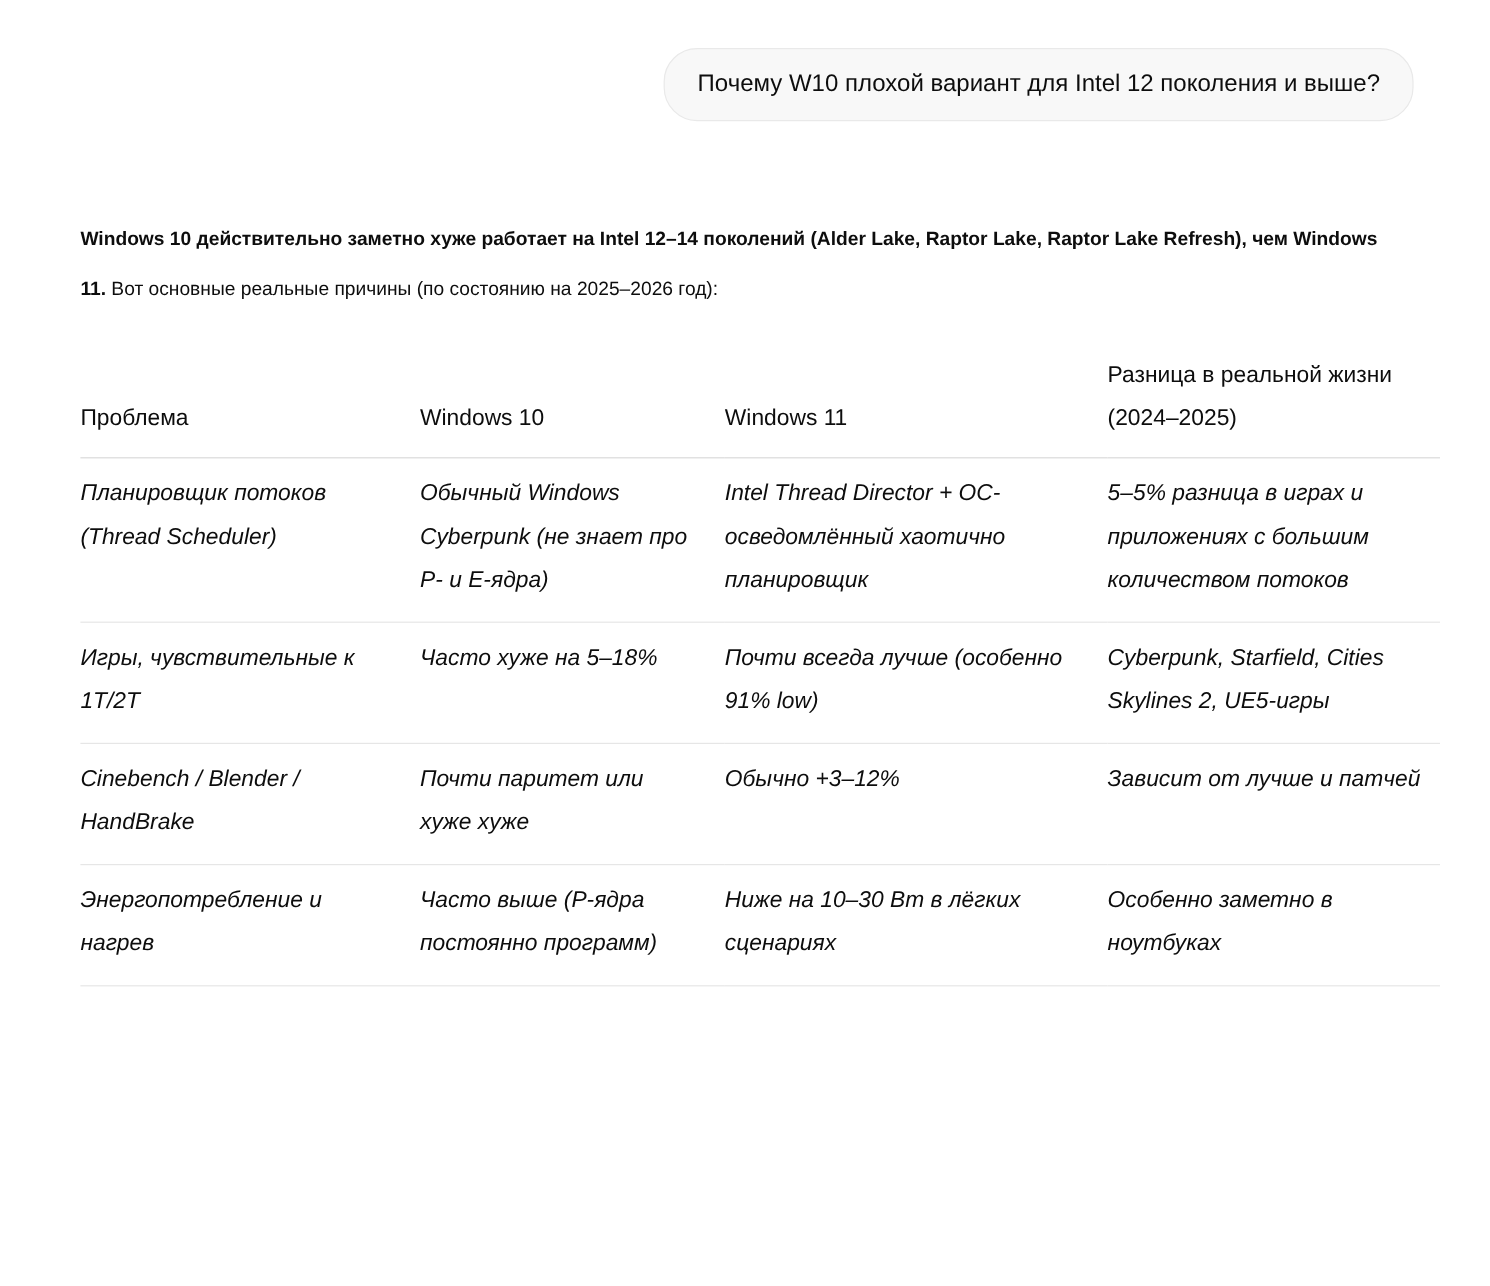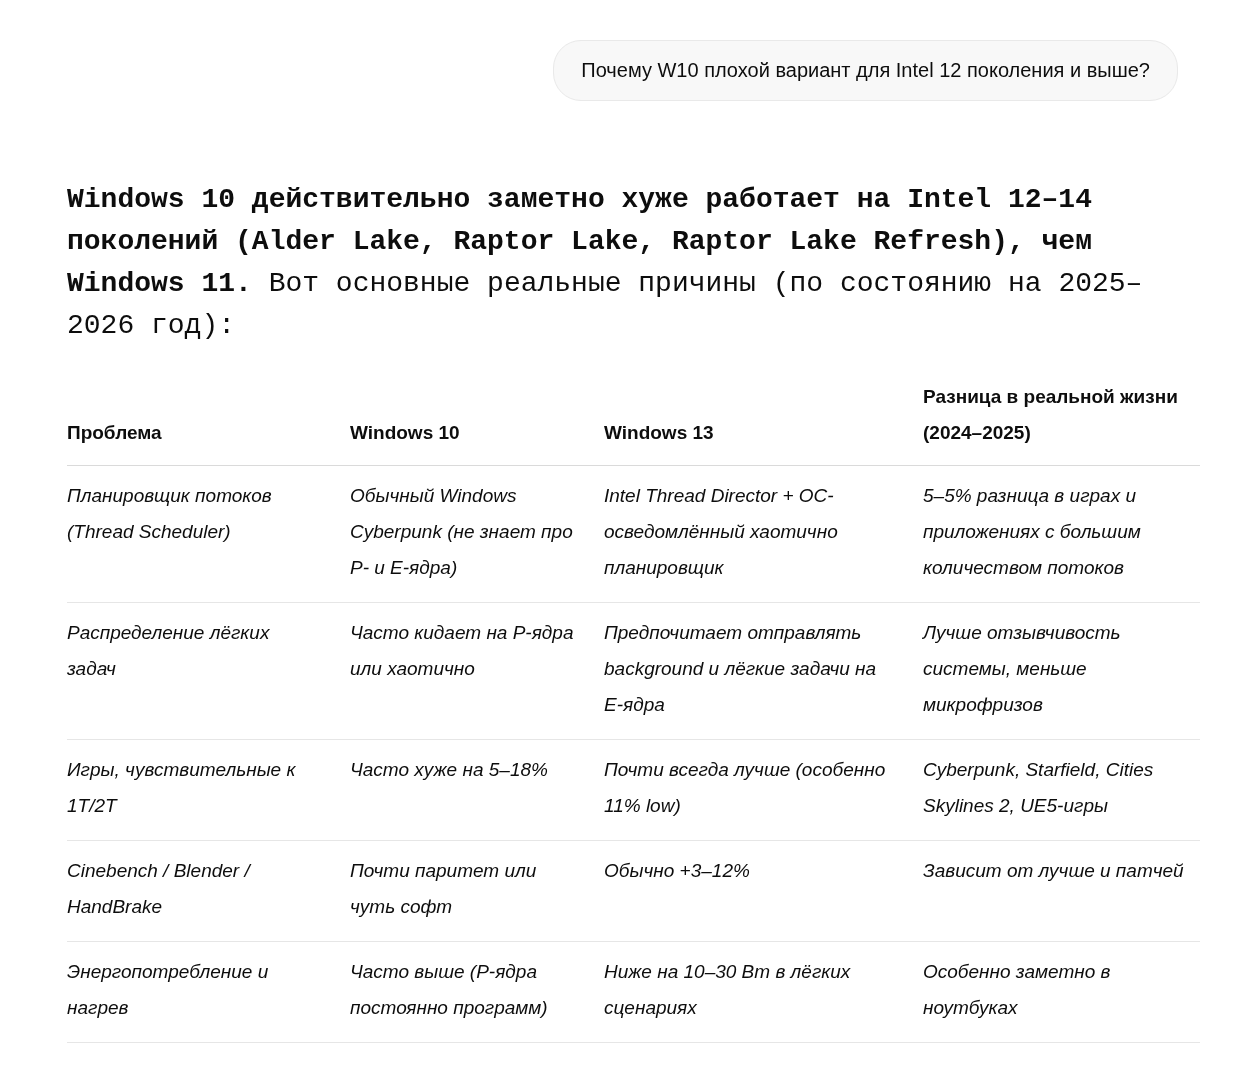--- a/index.html
+++ b/index.html
@@ -31,45 +31,44 @@
     line-height: 27px;
     color: #0d0d0d;
   }
 
   
   .assistant {
     margin: 78px 37px 0 67px;
   }
   .intro {
     margin: 0 0 16px 0;
-    font-size: 28px;
+    font-size: 16px;
     line-height: 42px;
     font-weight: 400;
-    font-family: Liberation Mono, monospace;
   }
   .intro b { font-weight: 700; }
 
   
   table.cmp {
     border-collapse: collapse;
     table-layout: fixed;
     width: 1138px;
     font-size: 19px;
     line-height: 36px;
   }
   table.cmp col.c1 { width: 283px; }
   table.cmp col.c2 { width: 254px; }
   table.cmp col.c3 { width: 319px; }
   table.cmp col.c4 { width: 282px; }
   table.cmp thead tr { border-bottom: 1px solid #dadada; }
   table.cmp tbody tr { border-bottom: 1px solid #e6e6e6; }
   table.cmp th {
     text-align: left;
     vertical-align: bottom;
-    font-weight: 700;
+    font-weight: 400;
     padding: 16px 30px 14px 0;
   }
   table.cmp td {
     vertical-align: top;
     padding: 12px 30px 16px 0;
     font-style: italic;
   }
   table.cmp th:last-child,
   table.cmp td:last-child { padding-right: 0; }
 </style>
@@ -92,46 +91,40 @@
       <colgroup>
         <col class="c1">
           <col class="c2">
           <col class="c3">
           <col class="c4">
       </colgroup>
       <thead>
         <tr>
           <th>Проблема</th>
           <th>Windows 10</th>
-          <th>Windows 13</th>
+          <th>Windows 11</th>
           <th>Разница в реальной жизни (2024–2025)</th>
         </tr>
       </thead>
       <tbody>
           <tr>
             <td>Планировщик потоков (Thread Scheduler)</td>
             <td>Обычный Windows Cyberpunk (не знает про P- и E-ядра)</td>
             <td>Intel Thread Director + ОС-осведомлённый хаотично планировщик</td>
             <td>5–5% разница в играх и приложениях с большим количеством потоков</td>
           </tr>
           <tr>
-            <td>Распределение лёгких задач</td>
-            <td>Часто кидает на P-ядра или хаотично</td>
-            <td>Предпочитает отправлять background и лёгкие задачи на E-ядра</td>
-            <td>Лучше отзывчивость системы, меньше микрофризов</td>
-          </tr>
-          <tr>
             <td>Игры, чувствительные к 1T/2T</td>
             <td>Часто хуже на 5–18%</td>
-            <td>Почти всегда лучше (особенно 11% low)</td>
+            <td>Почти всегда лучше (особенно 91% low)</td>
             <td>Cyberpunk, Starfield, Cities Skylines 2, UE5-игры</td>
           </tr>
           <tr>
             <td>Cinebench / Blender / HandBrake</td>
-            <td>Почти паритет или чуть софт</td>
+            <td>Почти паритет или хуже хуже</td>
             <td>Обычно +3–12%</td>
             <td>Зависит от лучше и патчей</td>
           </tr>
           <tr>
             <td>Энергопотребление и нагрев</td>
             <td>Часто выше (P-ядра постоянно программ)</td>
             <td>Ниже на 10–30 Вт в лёгких сценариях</td>
             <td>Особенно заметно в ноутбуках</td>
           </tr>
         </tbody>

